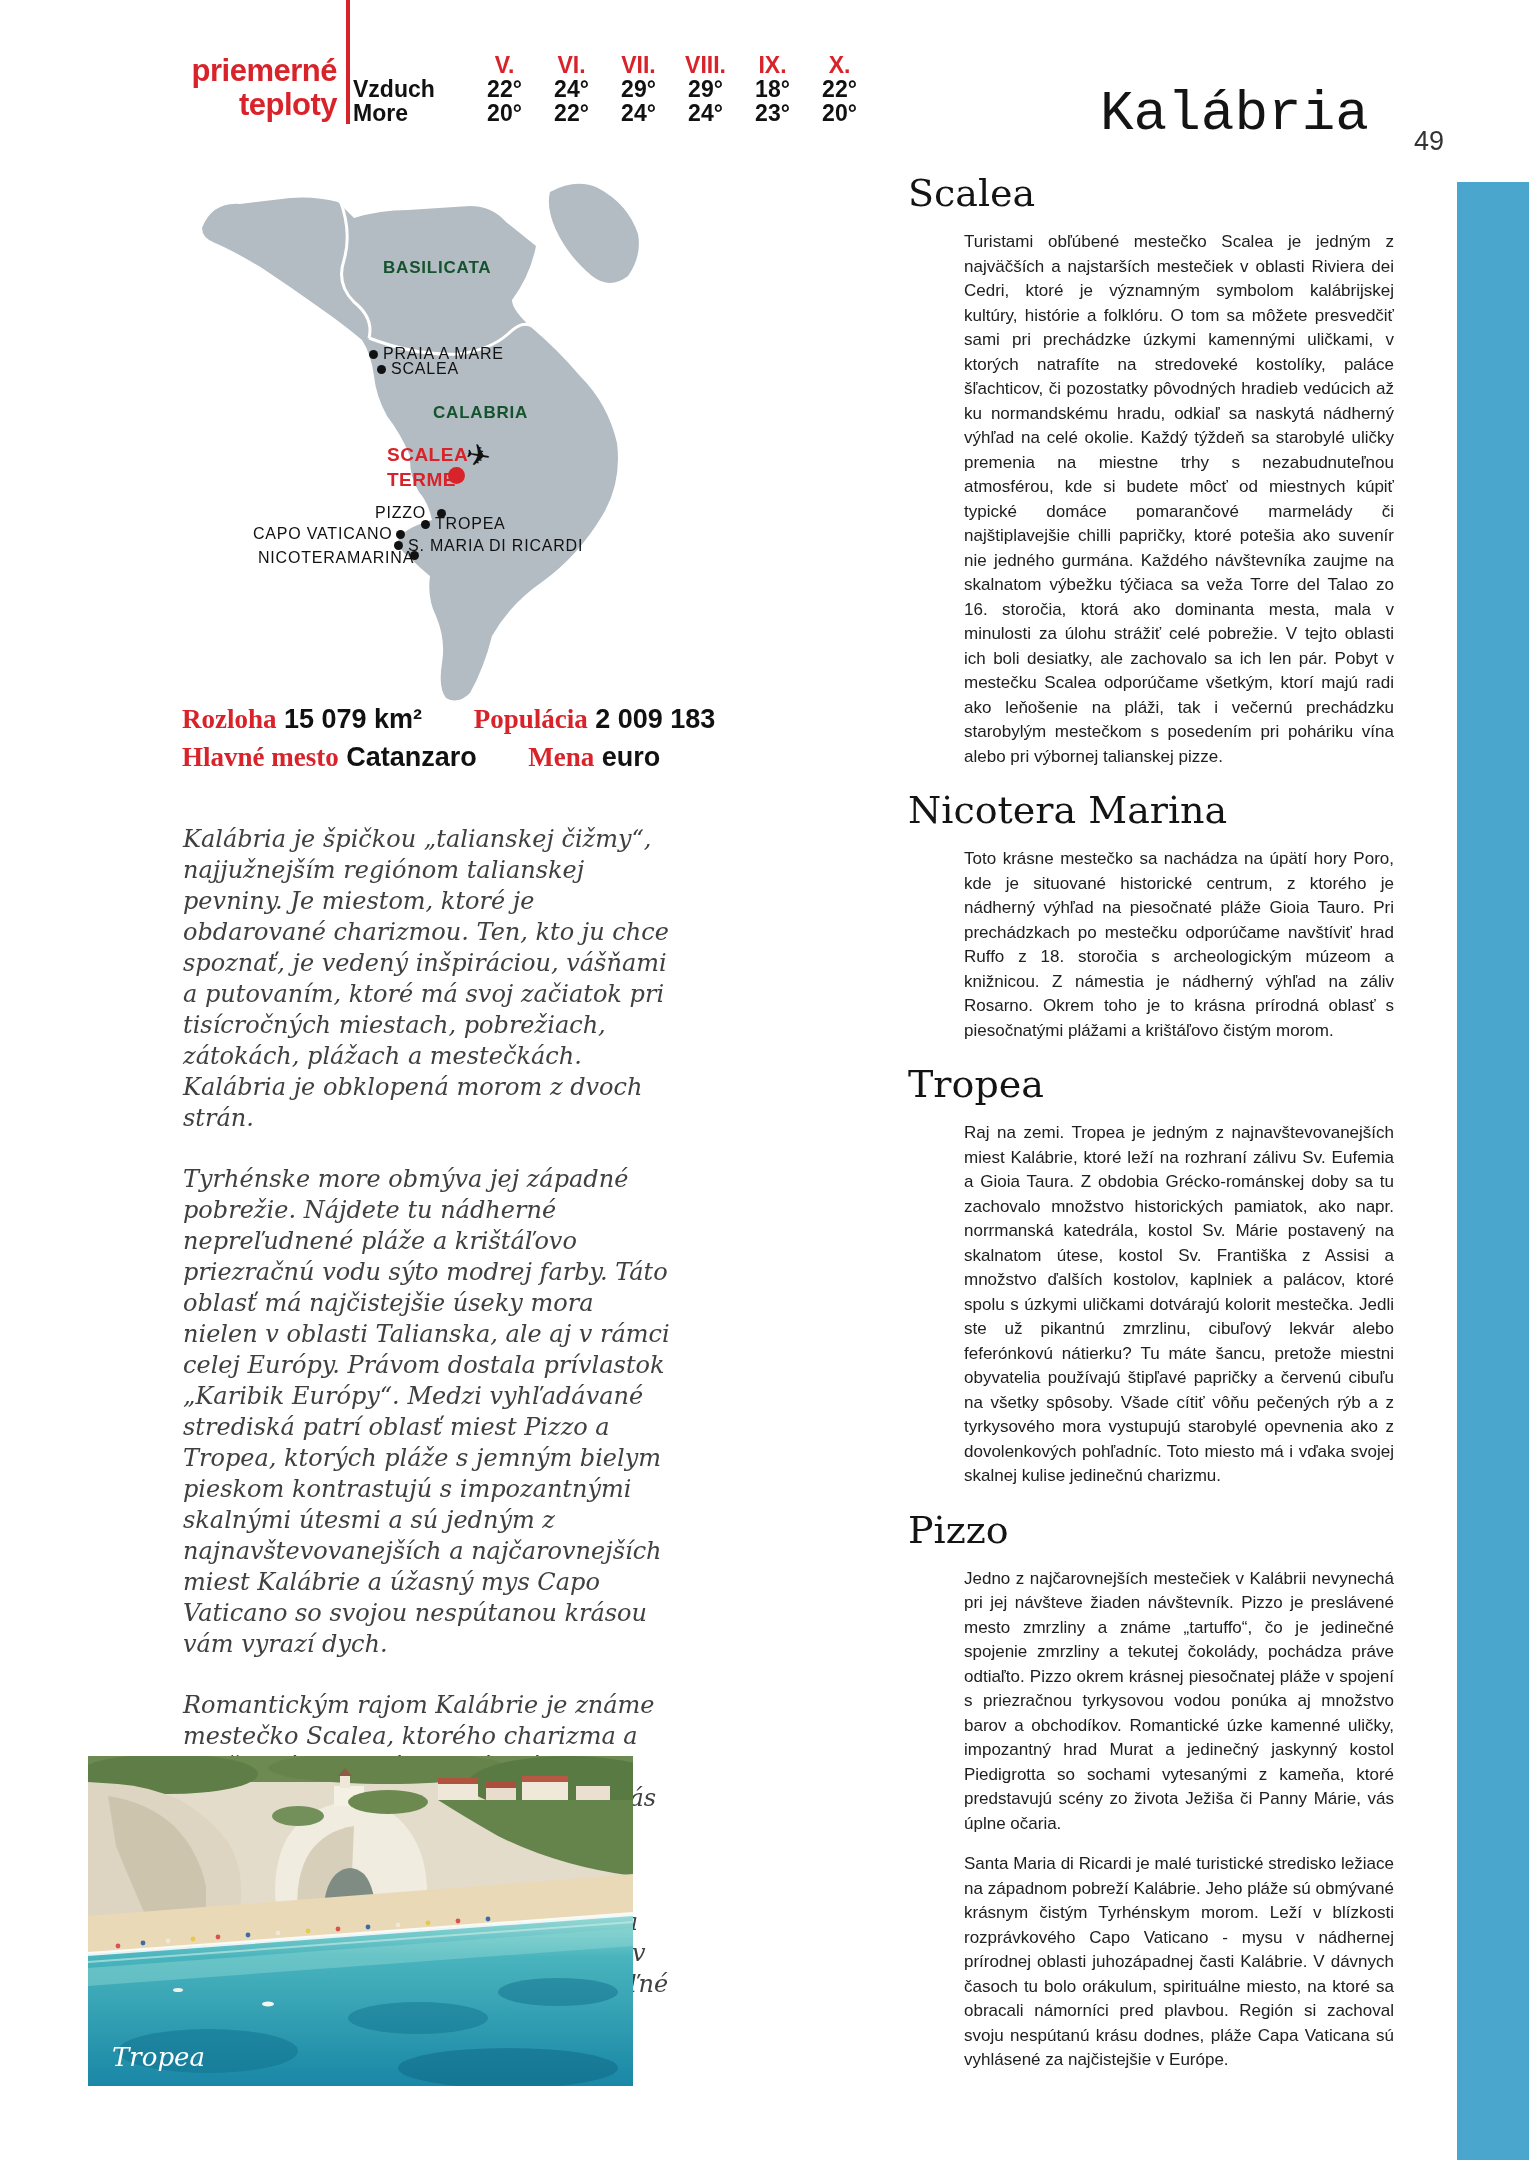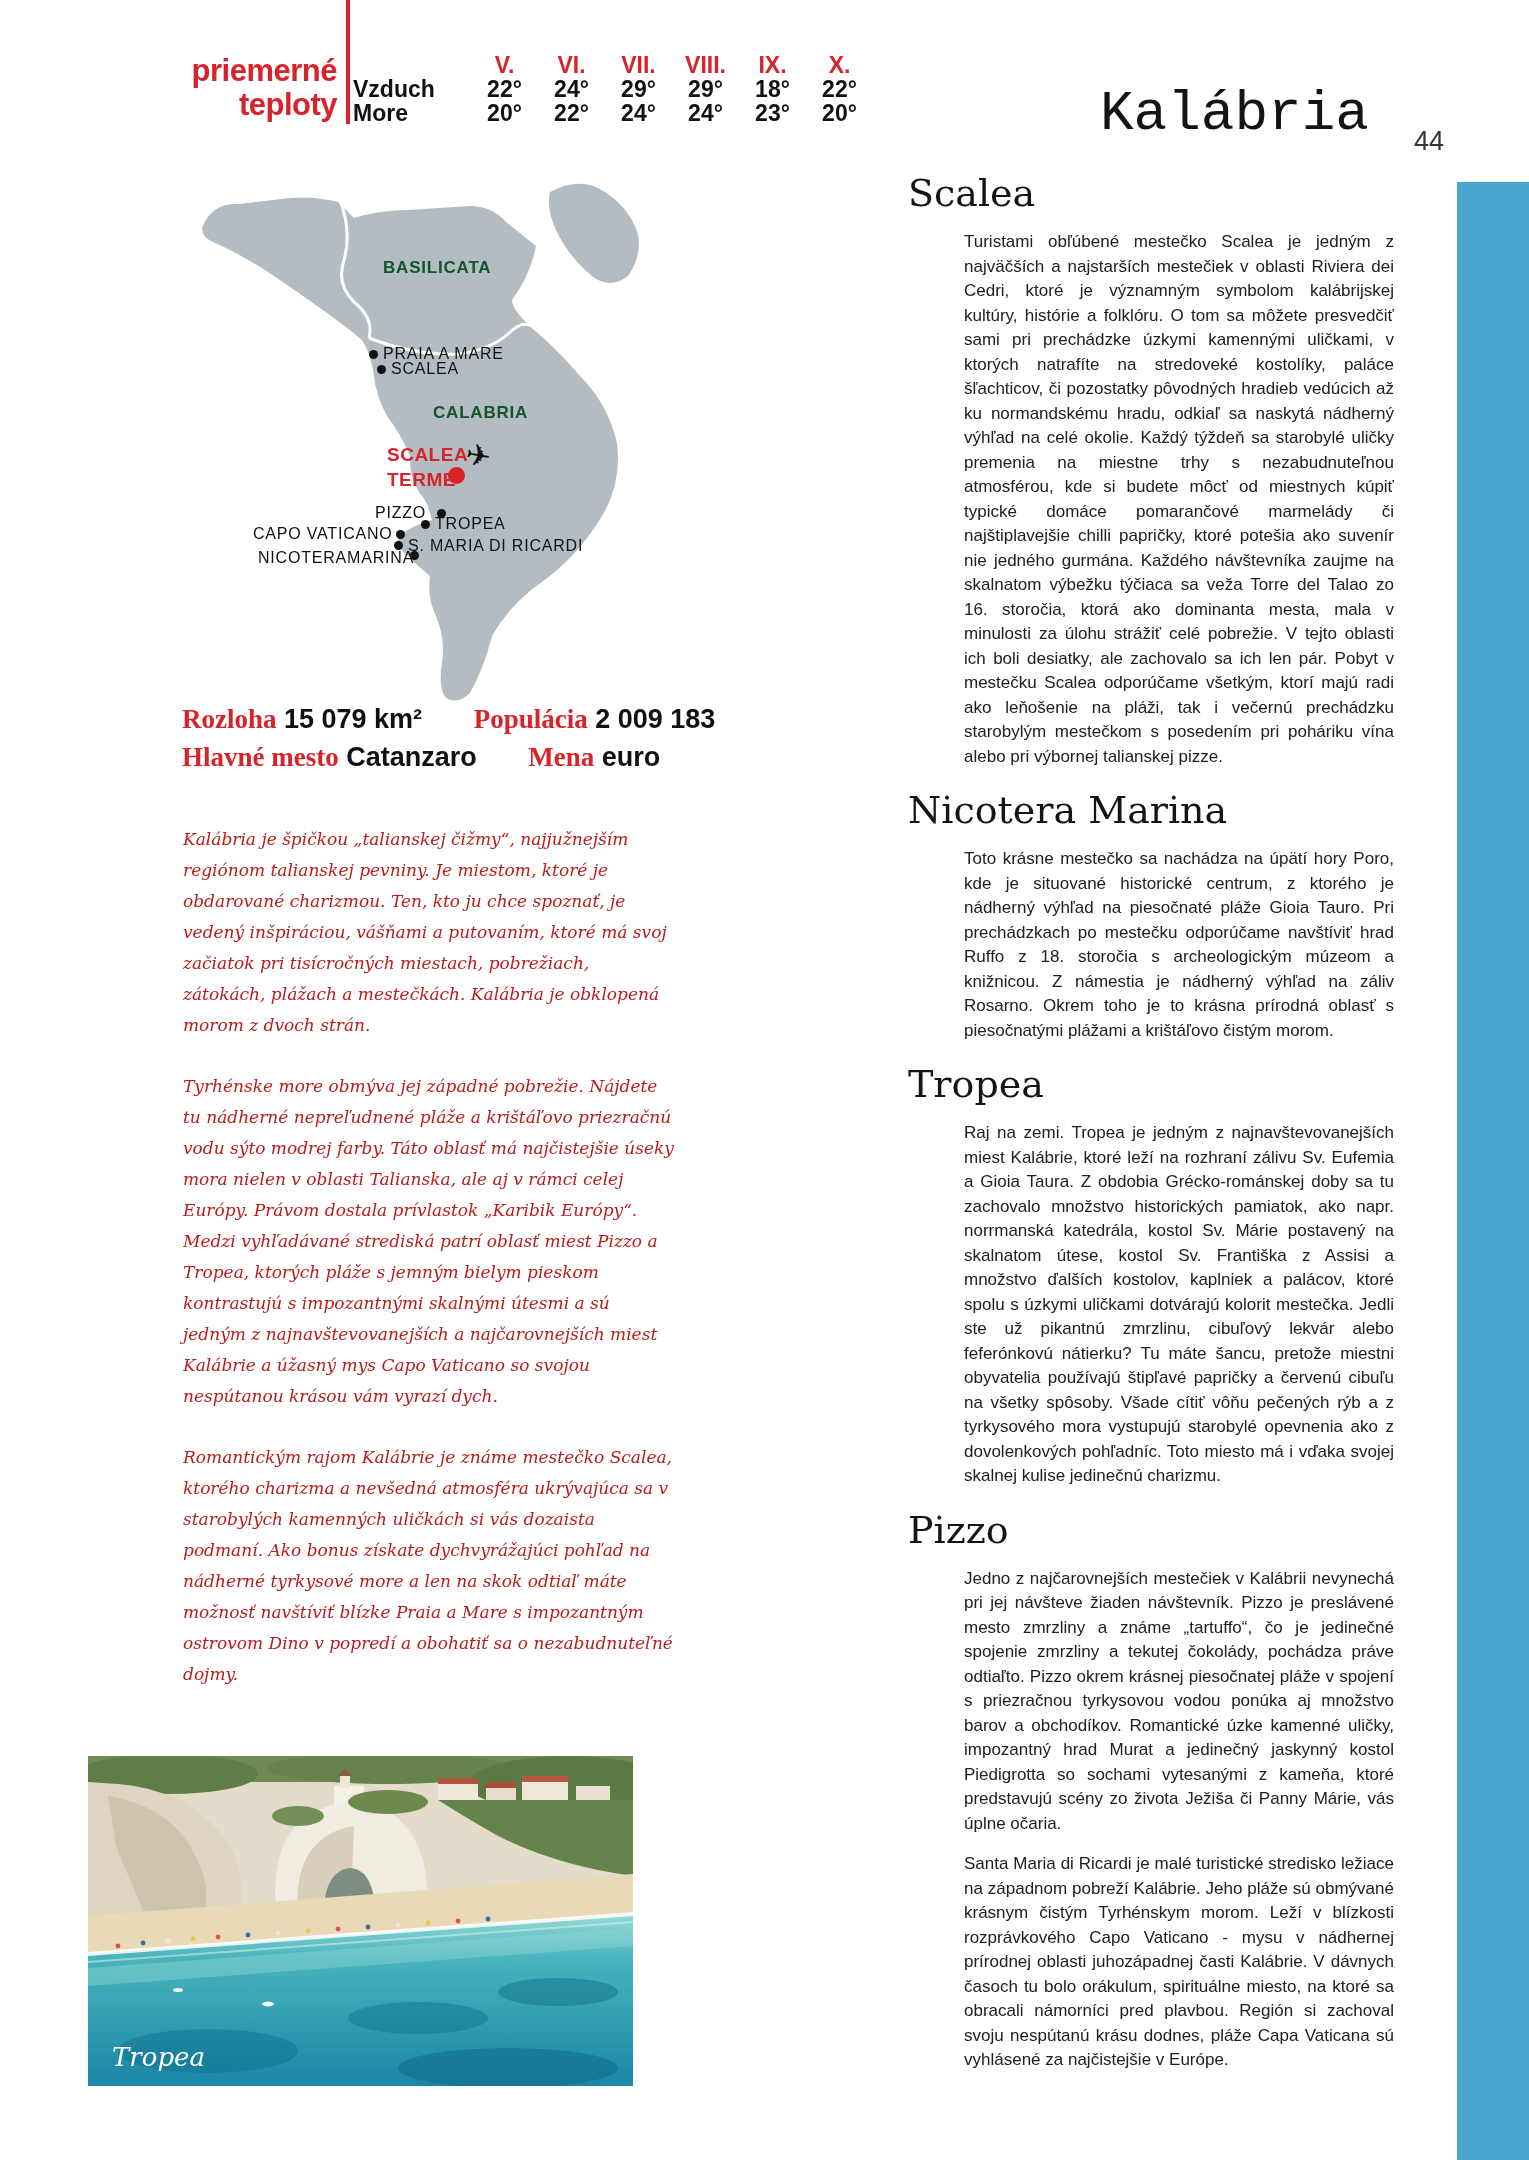--- a/index.html
+++ b/index.html
@@ -29,21 +29,21 @@
   .plane{position:absolute;left:326px;top:290px;font-size:30px;color:#111;transform:rotate(10deg);}
 
   
   .facts{position:absolute;left:182px;top:700px;font-size:27px;font-weight:bold;line-height:38px;color:#111;}
   .facts .k{color:#d8232a;font-family:Liberation Serif, serif;}
   .facts .v{margin-right:44px;margin-top:9px;}
 
   
   .intro{position:absolute;left:183px;top:824px;width:492px;
     font-family:"DejaVu Serif","Liberation Serif",serif;font-style:italic;
-    font-size:17px;line-height:31px;color:#b91c1c;}
+    font-size:24px;line-height:31px;color:#404040;}
   .intro p{margin:0 0 30px 0;}
 
   
   .photo{position:absolute;left:88px;top:1756px;width:545px;height:330px;overflow:hidden;}
   .photo-caption{position:absolute;left:24px;bottom:14px;color:#ffffff;
     font-family:"DejaVu Serif","Liberation Serif",serif;font-style:italic;font-size:26px;}
 
   
   .page-title{position:absolute;left:1100px;top:82px;
     font-family:Liberation Mono, monospace;font-size:56px;color:#141414;}
@@ -213,21 +213,21 @@
     <ellipse cx="330" cy="262" rx="70" ry="16" fill="#0f6f8d" opacity="0.45"></ellipse>
     <ellipse cx="470" cy="236" rx="60" ry="14" fill="#116f8c" opacity="0.5"></ellipse>
     <ellipse cx="420" cy="312" rx="110" ry="20" fill="#0d6584" opacity="0.5"></ellipse>
     <ellipse cx="180" cy="248" rx="6" ry="2.5" fill="#f5f5f0"></ellipse>
     <ellipse cx="90" cy="234" rx="5" ry="2" fill="#f0f0ea"></ellipse>
   </svg>
   <span class="photo-caption">Tropea</span>
 </div>
 
 <h1 class="page-title" style="margin:0;font-weight:normal;">Kalábria</h1>
-<span class="page-number">44</span>
+<span class="page-number">49</span>
 <div class="side-bar"></div>
 
 <div class="col">
   <h2 class="first">Scalea</h2>
   <p>Turistami obľúbené mestečko Scalea je jedným z najväčších a najstarších mestečiek v oblasti Riviera dei Cedri, ktoré je významným symbolom kalábrijskej kultúry, histórie a folklóru. O tom sa môžete presvedčiť sami pri prechádzke úzkymi kamennými uličkami, v ktorých natrafíte na stredoveké kostolíky, paláce šľachticov, či pozostatky pôvodných hradieb vedúcich až ku normandskému hradu, odkiaľ sa naskytá nádherný výhľad na celé okolie. Každý týždeň sa starobylé uličky premenia na miestne trhy s nezabudnuteľnou atmosférou, kde si budete môcť od miestnych kúpiť typické domáce pomarančové marmelády či najštiplavejšie chilli papričky, ktoré potešia ako suvenír nie jedného gurmána. Každého návštevníka zaujme na skalnatom výbežku týčiaca sa veža Torre del Talao zo 16. storočia, ktorá ako dominanta mesta, mala v minulosti za úlohu strážiť celé pobrežie. V tejto oblasti ich boli desiatky, ale zachovalo sa ich len pár. Pobyt v mestečku Scalea odporúčame všetkým, ktorí majú radi ako leňošenie na pláži, tak i večernú prechádzku starobylým mestečkom s posedením pri poháriku vína alebo pri výbornej talianskej pizze.</p>
 
   <h2>Nicotera Marina</h2>
   <p>Toto krásne mestečko sa nachádza na úpätí hory Poro, kde je situované historické centrum, z ktorého je nádherný výhľad na piesočnaté pláže Gioia Tauro. Pri prechádzkach po mestečku odporúčame navštíviť hrad Ruffo z 18. storočia s archeologickým múzeom a knižnicou. Z námestia je nádherný výhľad na záliv Rosarno. Okrem toho je to krásna prírodná oblasť s piesočnatými plážami a krištáľovo čistým morom.</p>
 
   <h2>Tropea</h2>

